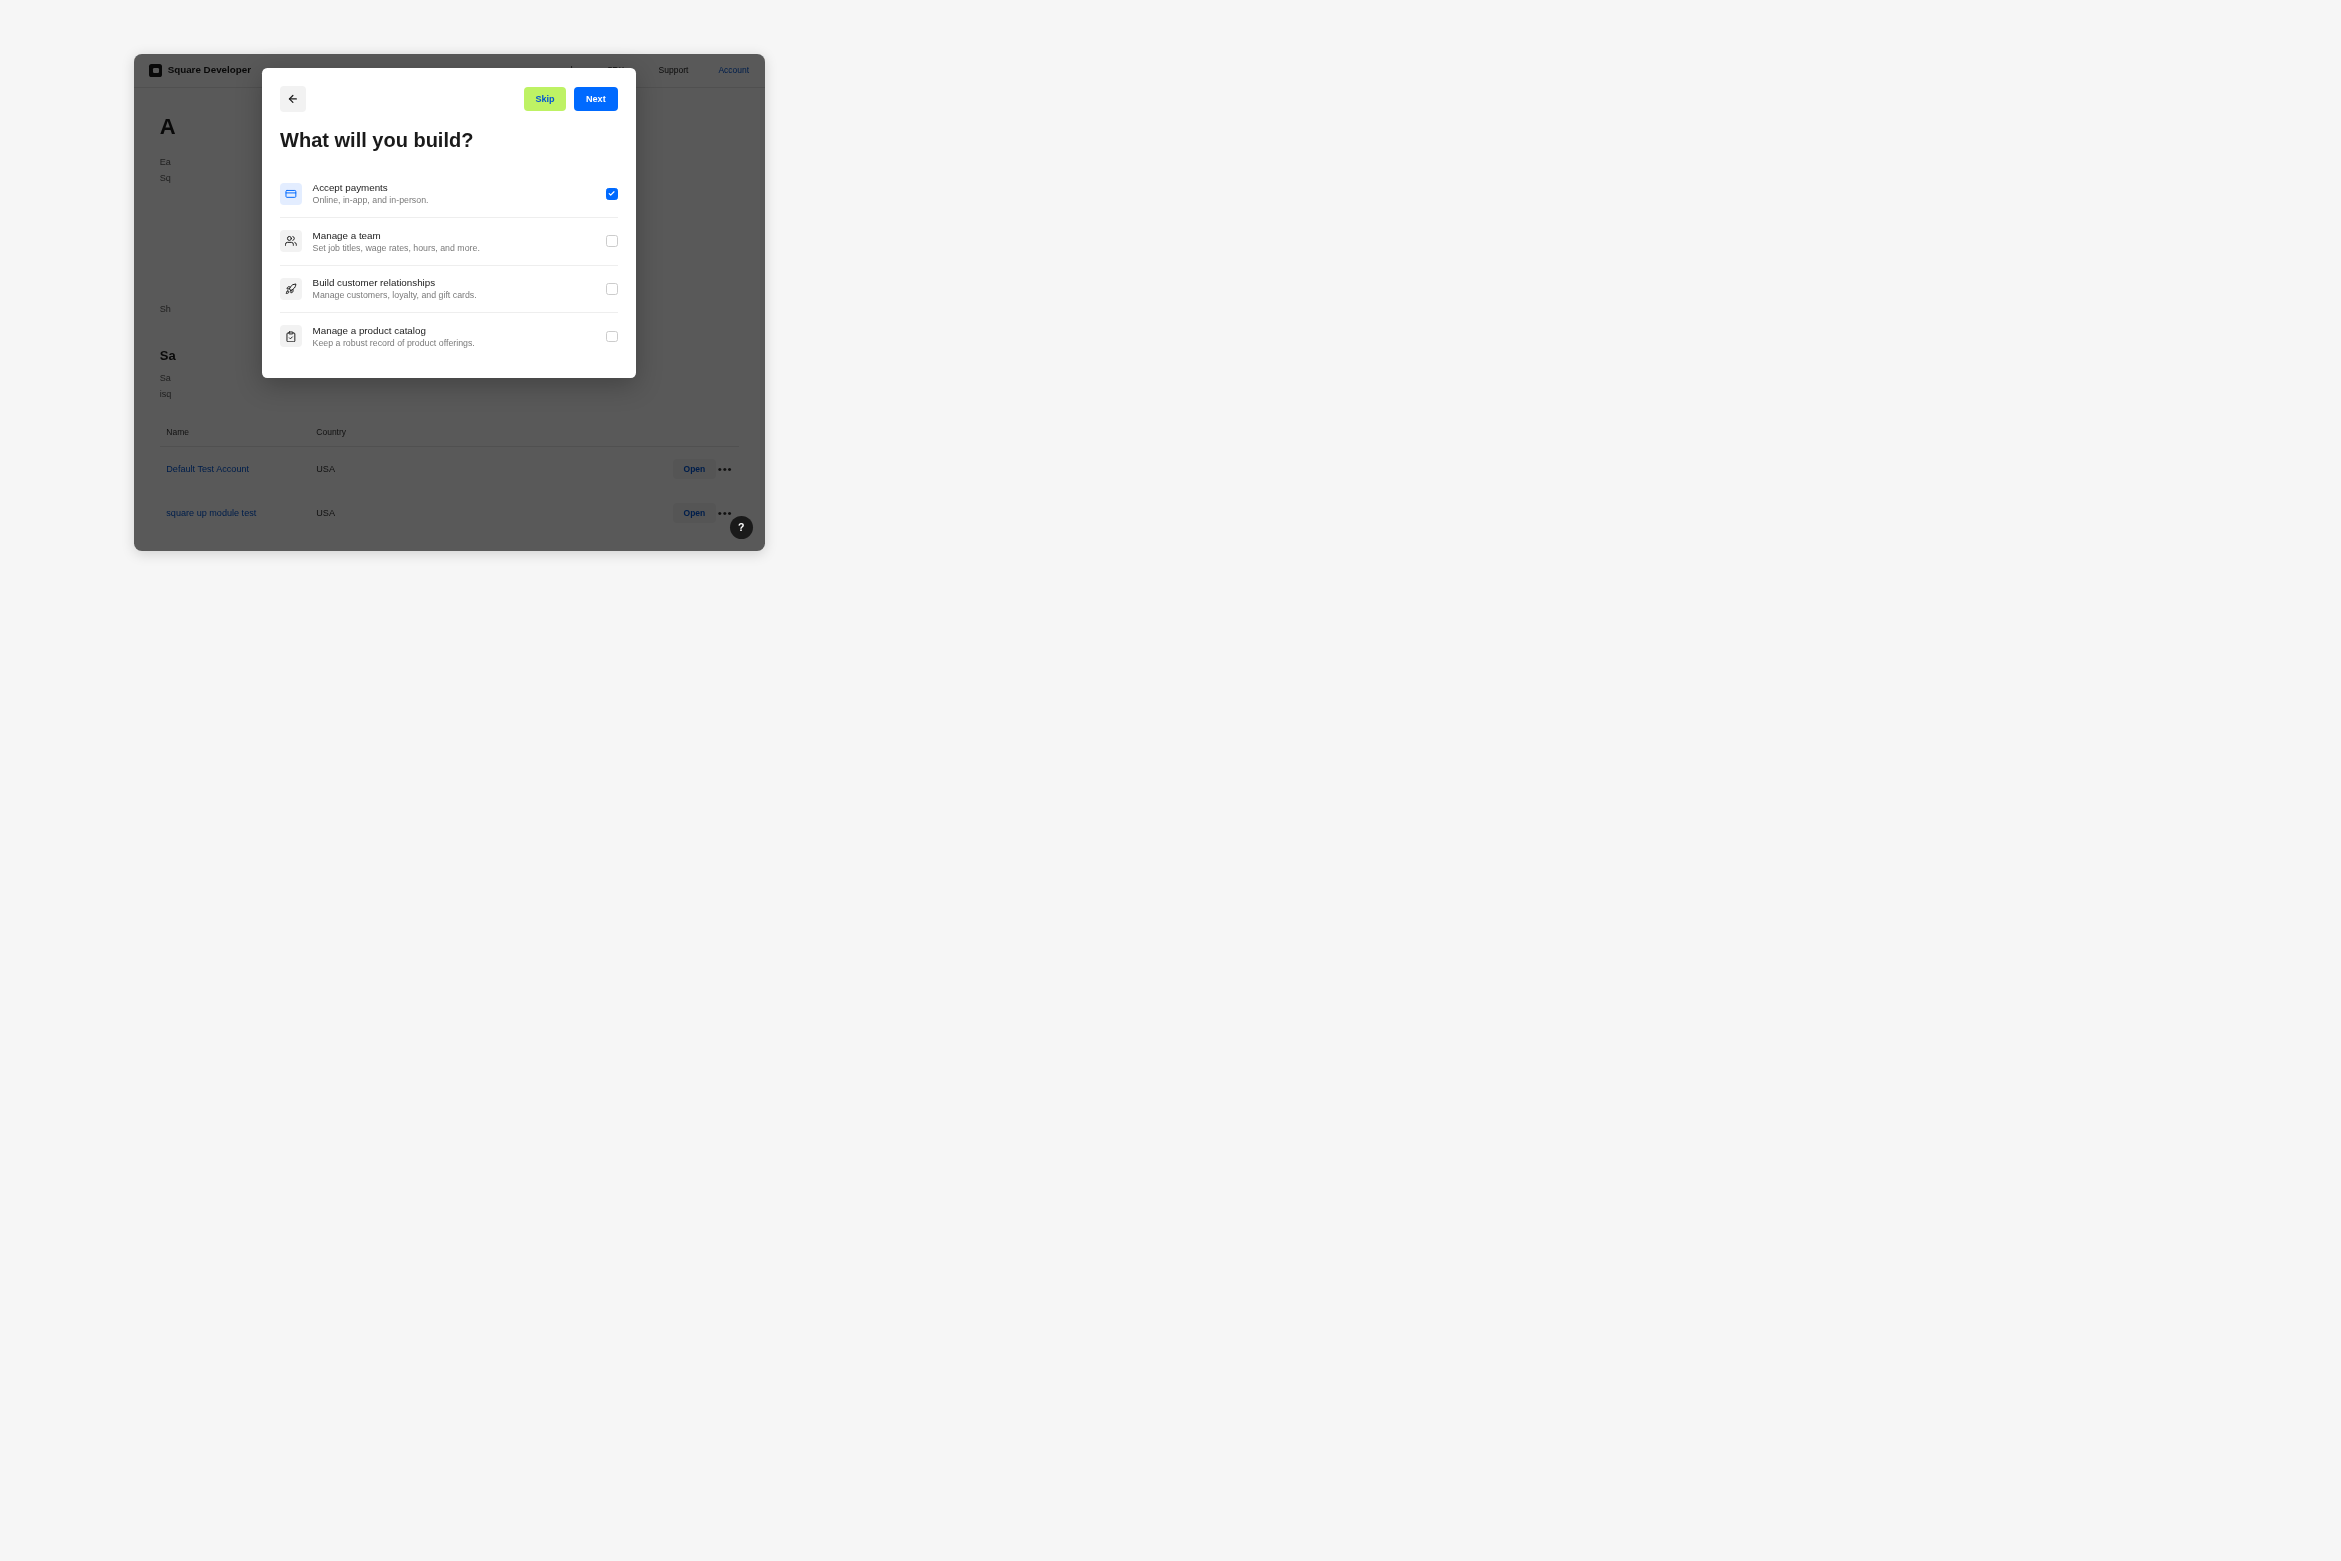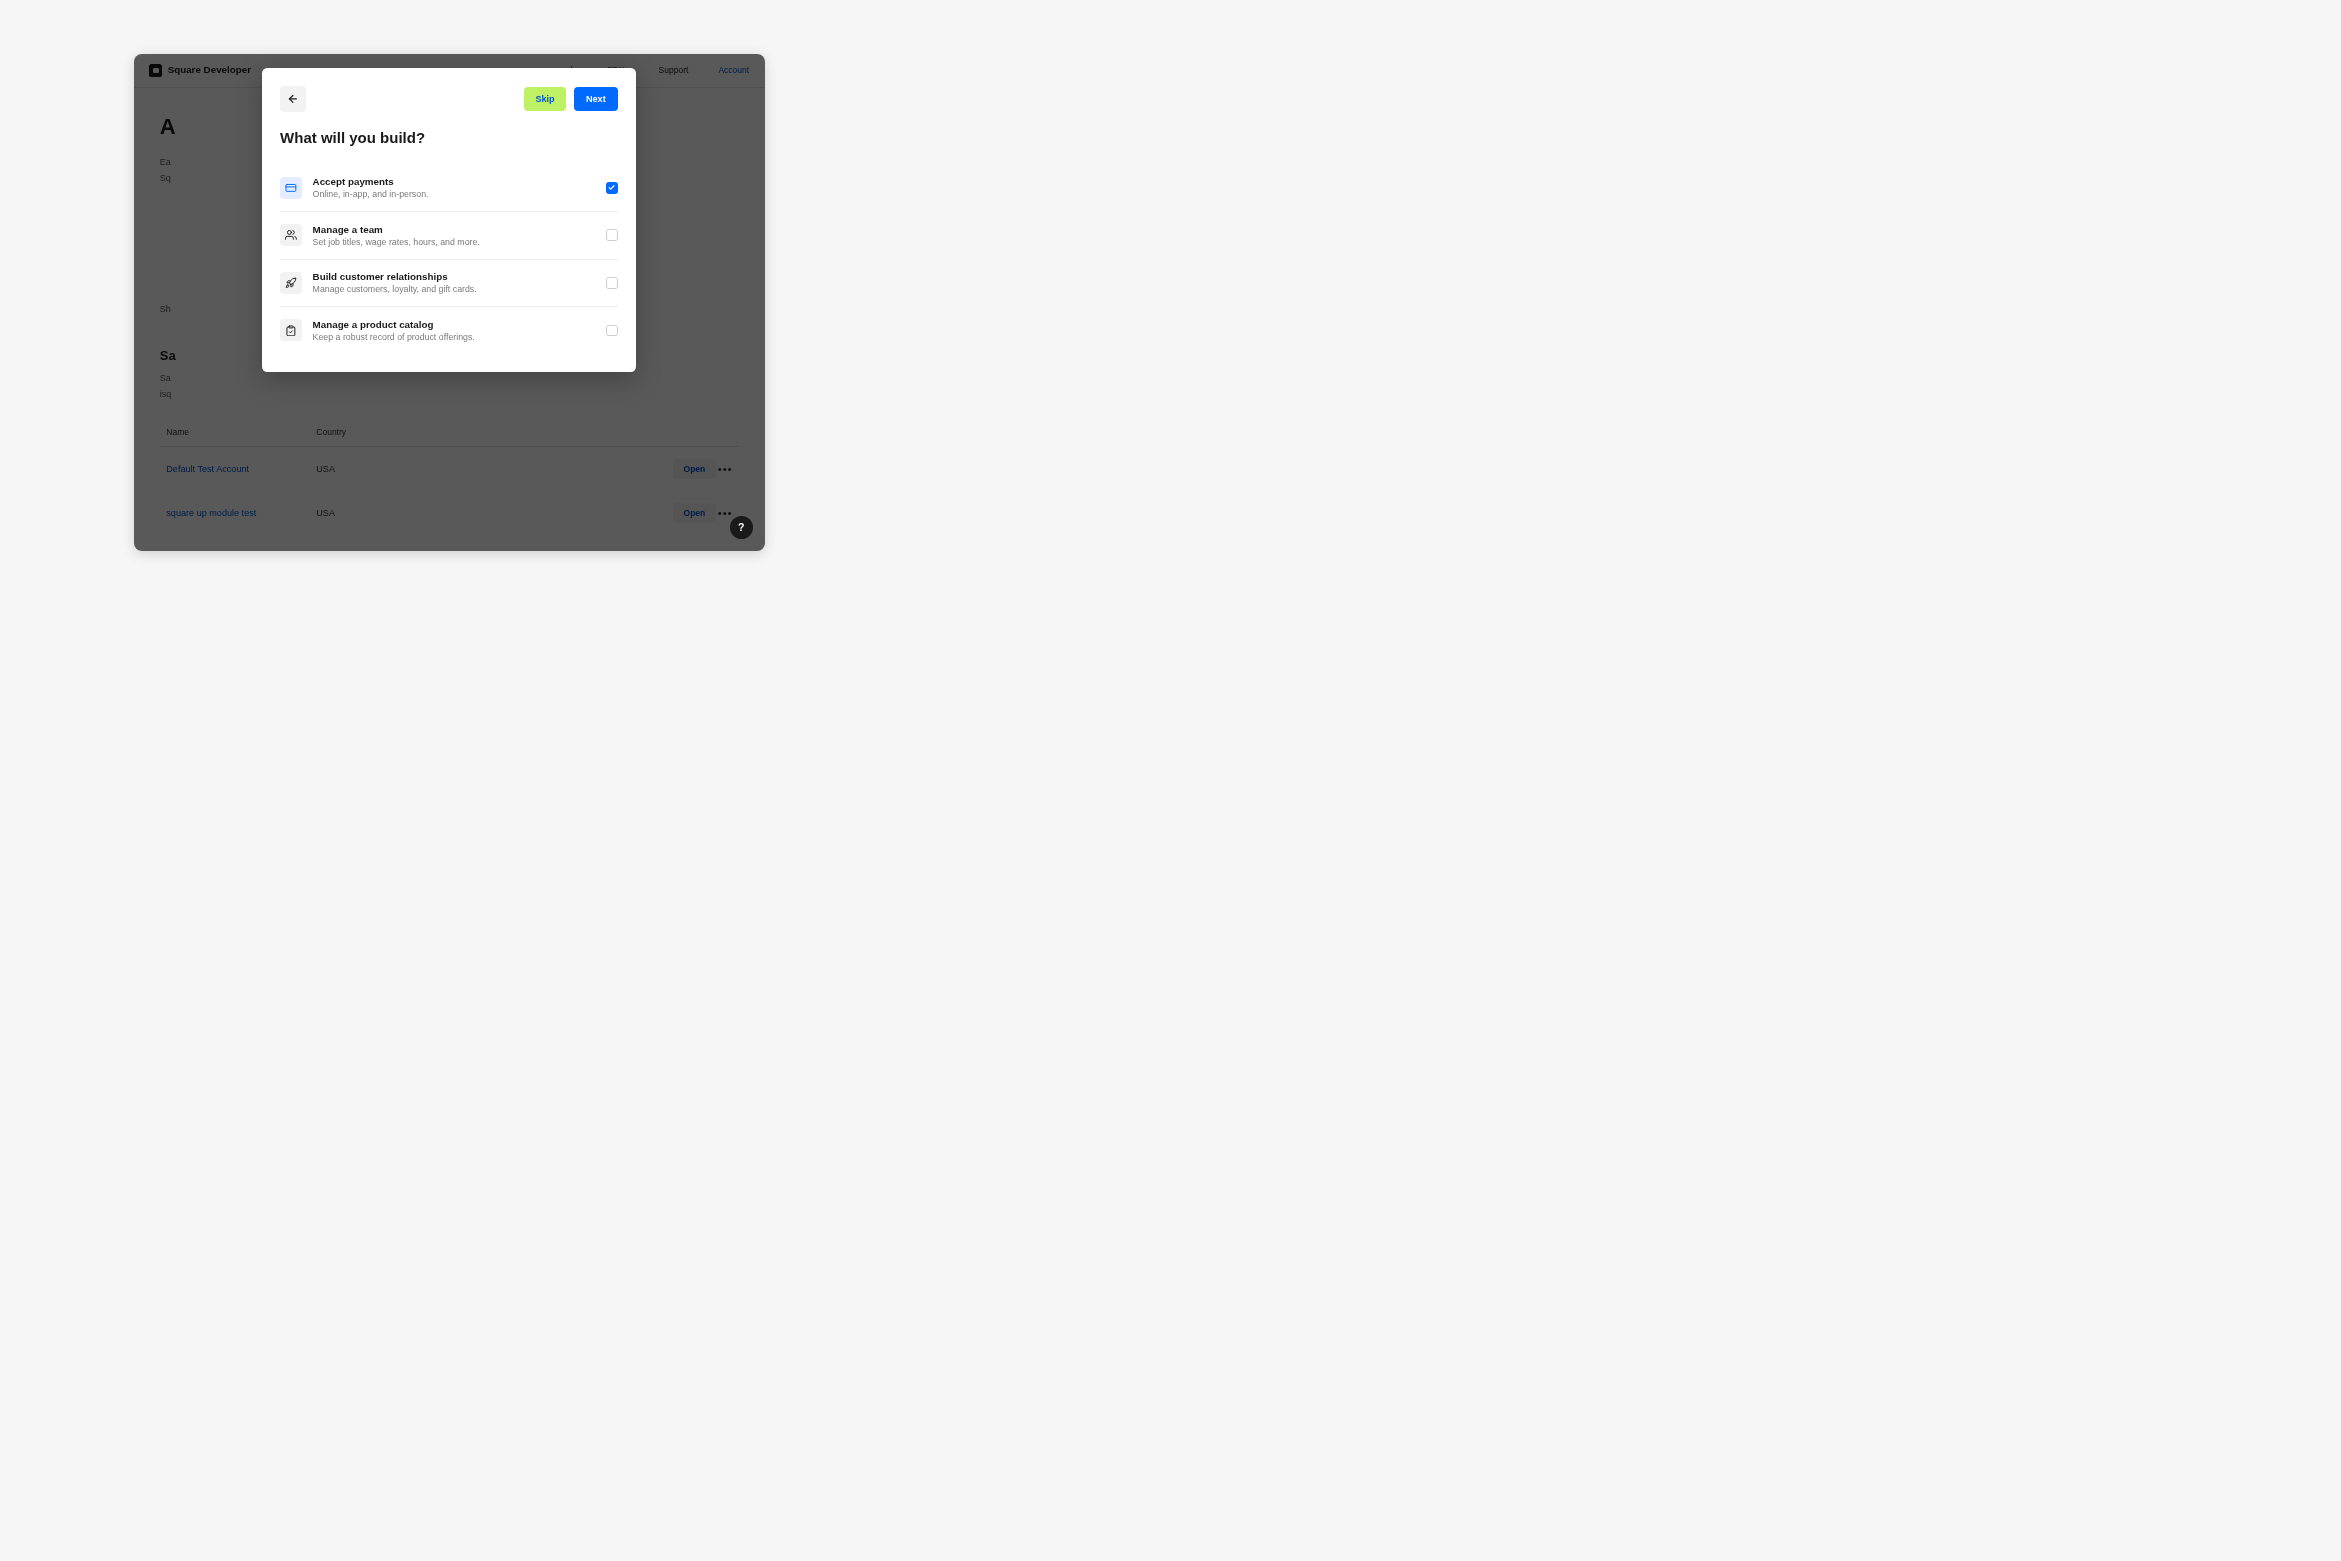--- a/index.html
+++ b/index.html
@@ -200,21 +200,21 @@
       background: #006aff;
       border: none;
       border-radius: 3.9px;
       padding: 7.2px 11.8px;
       color: #fff;
       font-weight: 600;
       font-size: 9.1px;
       cursor: pointer;
     }
     .modal-title {
-      font-size: 15px;
+      font-size: 20px;
       font-weight: 700;
       color: #1a1a1a;
       margin-bottom: 18.3px;
     }
     .option {
       display: flex;
       align-items: center;
       gap: 10.5px;
       padding: 11.8px 0;
       border-bottom: 0.7px solid #eee;
@@ -232,21 +232,21 @@
     }
     .option-icon.selected {
       background: #e3edff;
       color: #006aff;
     }
     .option-text {
       flex: 1;
     }
     .option-title {
       font-size: 9.8px;
-      font-weight: 700;
+      font-weight: 400;
       color: #1a1a1a;
       margin-bottom: 2px;
     }
     .option-desc {
       font-size: 8.8px;
       color: #7a7a7a;
     }
     .checkbox {
       width: 11.8px;
       height: 11.8px;

